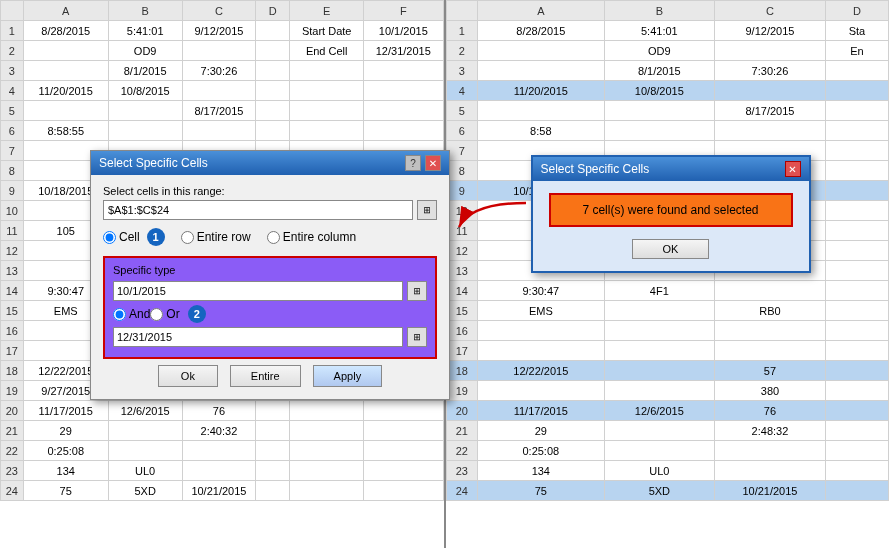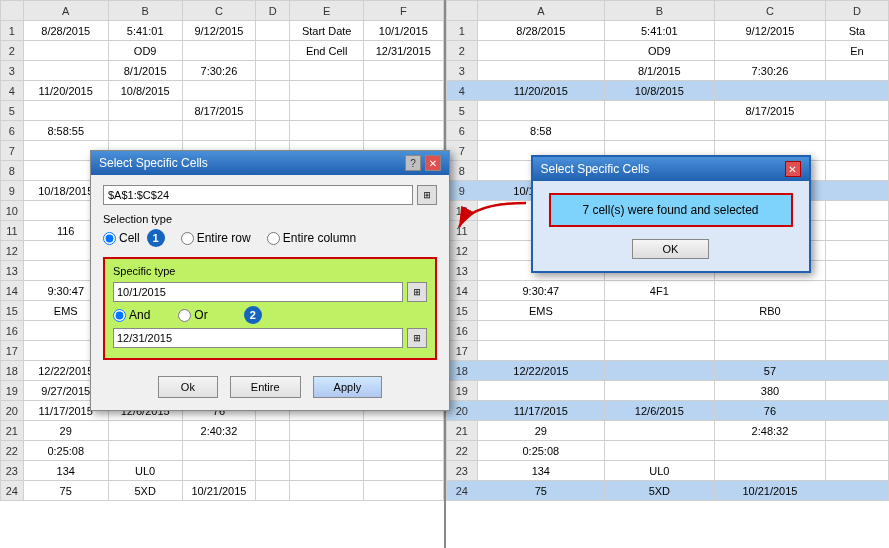--- a/index.html
+++ b/index.html
@@ -109,41 +109,40 @@
     }
 
     .section-label { font-size: 11px; font-weight: normal; margin-bottom: 4px; }
     .radio-group { display: flex; gap: 16px; align-items: center; margin-bottom: 10px; }
     .radio-item { display: flex; align-items: center; gap: 3px; font-size: 11px; }
     .radio-item input[type=radio] { margin: 0; }
 
     .specific-type-box {
       border: 2px solid #c00;
       padding: 6px 8px;
-      margin-bottom: 10px;
-      background: #bef264;
+      background: #8b5cf6;
     }
     .specific-label { font-size: 11px; margin-bottom: 5px; }
     .condition-row { display: flex; align-items: center; gap: 4px; margin-bottom: 4px; }
     .condition-select {
       width: 160px;
       height: 20px;
       font-size: 11px;
       border: 1px solid #888;
       background: white;
     }
     .condition-value {
       flex: 1;
       height: 20px;
       font-size: 11px;
       border: 1px solid #888;
       background: white;
       padding: 1px 3px;
     }
-    .andor-row { display: flex; gap: 28px; align-items: center; margin: 4px 0; font-size: 11px; }
+    .andor-row { display: flex; gap: 0; align-items: center; margin: 4px 0; font-size: 11px; }
 
     .dialog-footer { display: flex; justify-content: center; gap: 12px; padding: 6px 0 2px 0; }
     .dialog-btn {
       padding: 4px 20px;
       border: 1px solid #888;
       background: linear-gradient(to bottom, #f5f5f5, #e0e0e0);
       cursor: pointer;
       font-size: 11px;
       min-width: 60px;
     }
@@ -181,21 +180,21 @@
       justify-content: space-between;
       align-items: center;
       font-size: 12px;
     }
     .dialog-result-body {
       background: #dce8f8;
       padding: 12px 16px;
     }
     .result-msg-box {
       border: 2px solid #c00;
-      background: #7dd3fc;
+      background: #f97316;
       padding: 8px 12px;
       margin-bottom: 12px;
       font-size: 12px;
       text-align: center;
     }
     .result-ok-btn {
       display: block;
       margin: 0 auto;
       padding: 3px 30px;
       border: 1px solid #888;
@@ -316,21 +315,21 @@
             <td class="row-header">10</td>
             <td></td>
             <td></td>
             <td></td>
             <td></td>
             <td></td>
             <td></td>
           </tr>
           <tr>
             <td class="row-header">11</td>
-            <td>116</td>
+            <td>105</td>
             <td></td>
             <td></td>
             <td></td>
             <td></td>
             <td></td>
           </tr>
           <tr>
             <td class="row-header">12</td>
             <td></td>
             <td></td>
@@ -660,26 +659,26 @@
   <div class="dialog-overlay">
     <div class="dialog-main">
       <div class="dialog-titlebar">
         <span>Select Specific Cells</span>
         <div class="dialog-titlebar-buttons">
           <div class="title-btn help">?</div>
           <div class="title-btn close">✕</div>
         </div>
       </div>
       <div class="dialog-body">
+        <div class="dialog-label">Select cells in this range:</div>
         <div class="dialog-range-row">
           <input class="dialog-range-input" type="text" value="$A$1:$C$24" style="">
           <div class="range-btn">⊞</div>
         </div>
 
-        <div class="section-label">Selection type</div>
         <div class="radio-group">
           <label class="radio-item">
             <input type="radio" name="seltype" checked="" style="">
             <span>Cell</span>
             <span class="circle-badge" style="width:18px;height:18px;font-size:11px;margin-left:4px;">1</span>
           </label>
           <label class="radio-item">
             <input type="radio" name="seltype" style="">
             <span>Entire row</span>
           </label>

